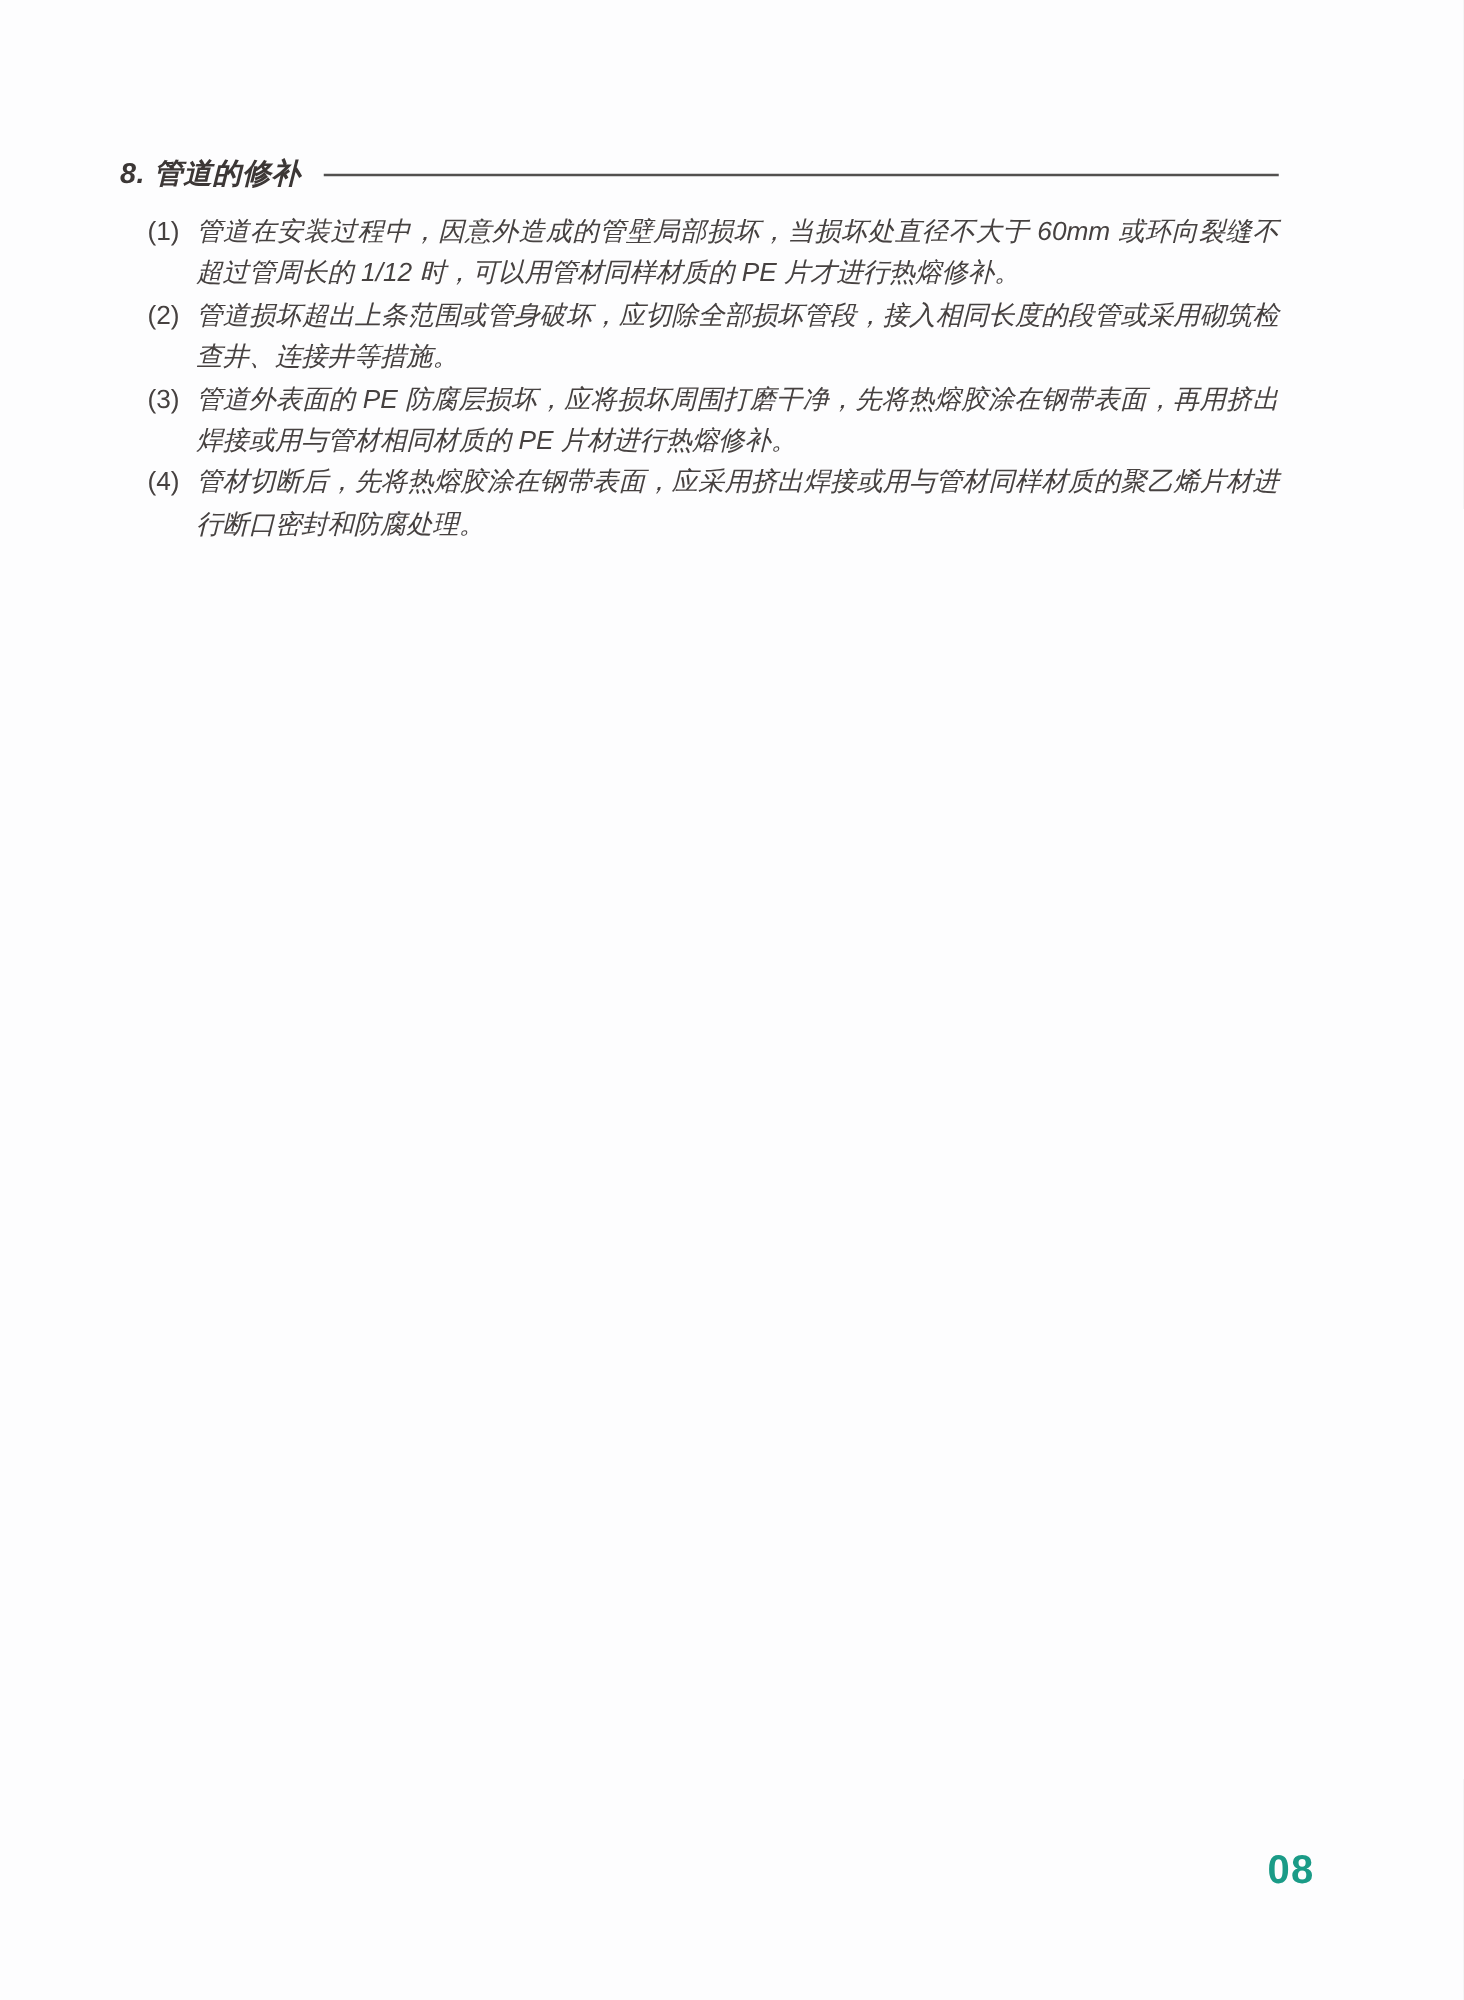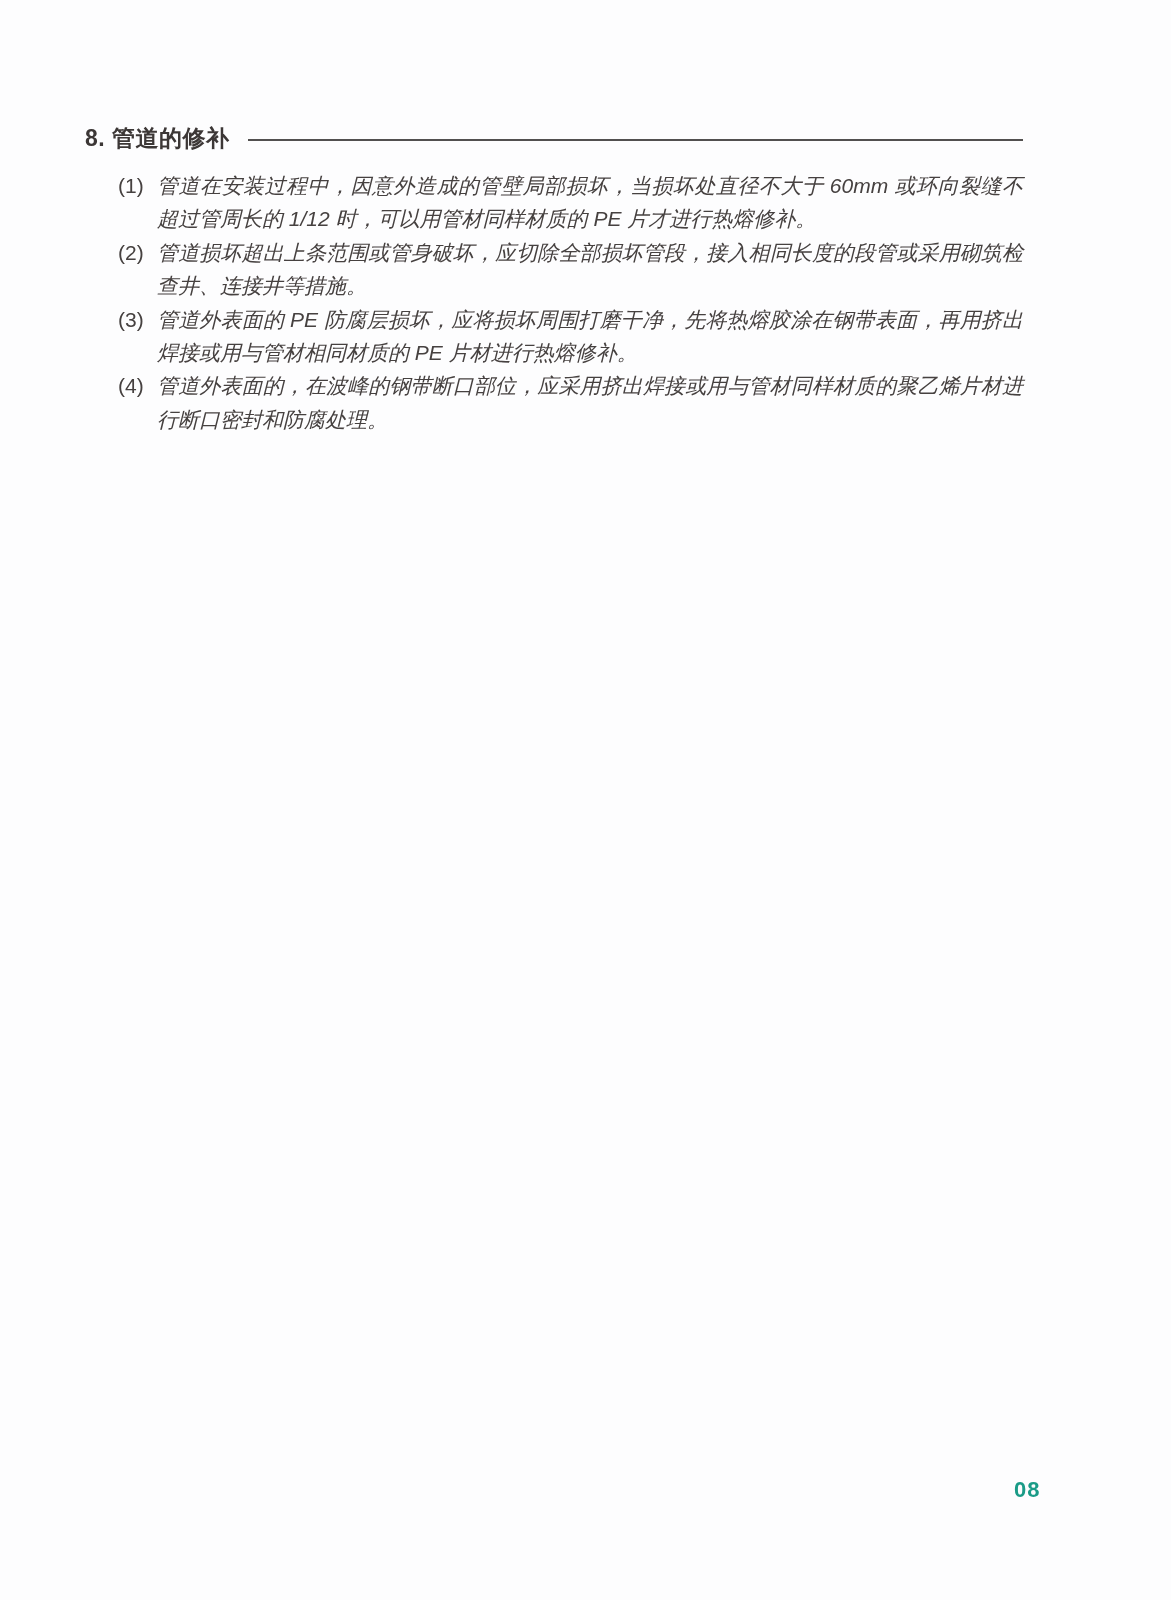--- a/index.html
+++ b/index.html
@@ -13,24 +13,25 @@
     height: 1600px;
     margin: 0 auto;
     background: #fdfdfe;
     font-family: "Liberation Sans", "DejaVu Sans", sans-serif;
     overflow: hidden;
   }
   
   .heading-row {
     position: absolute;
     top: 123px;
-    left: 85px;
+    left: 96px;
     right: 148px;
     display: flex;
     align-items: center;
+    font-style: italic;
   }
   .section-heading {
     font-size: 23px;
     font-weight: bold;
     color: #3c3736;
     white-space: nowrap;
     letter-spacing: 0.5px;
   }
   .heading-rule {
     flex: 1;
@@ -60,21 +61,21 @@
     flex: 1;
     text-align: justify;
     text-justify: inter-ideograph;
     font-style: italic;
   }
   
   .page-number {
     position: absolute;
     left: 1014px;
     top: 1477px;
-    font-size: 22px;
+    font-size: 32px;
     font-weight: bold;
     letter-spacing: 1px;
     font-family: "Liberation Sans", "DejaVu Sans", sans-serif;
   }
 </style>
 </head>
 <body>
 
 <div class="doc-page">
 
@@ -95,20 +96,20 @@
       <span class="item-text">管道损坏超出上条范围或管身破坏，应切除全部损坏管段，接入相同长度的段管或采用砌筑检查井、连接井等措施。</span>
     </div>
 
     <div class="item">
       <span class="item-num">(3)</span>
       <span class="item-text">管道外表面的 PE 防腐层损坏，应将损坏周围打磨干净，先将热熔胶涂在钢带表面，再用挤出焊接或用与管材相同材质的 PE 片材进行热熔修补。</span>
     </div>
 
     <div class="item">
       <span class="item-num">(4)</span>
-      <span class="item-text">管道外表面的，在波峰的钢带断口部位，应采用挤出焊接或用与管材同样材质的聚乙烯片材进行断口密封和防腐处理。</span>
+      <span class="item-text">管材切断后，先将热熔胶涂在钢带表面，应采用挤出焊接或用与管材同样材质的聚乙烯片材进行断口密封和防腐处理。</span>
     </div>
 
   </div>
 
   <div class="page-number" style="color: rgb(26, 155, 135);">08</div>
 
 </div>
 
 </body></html>

